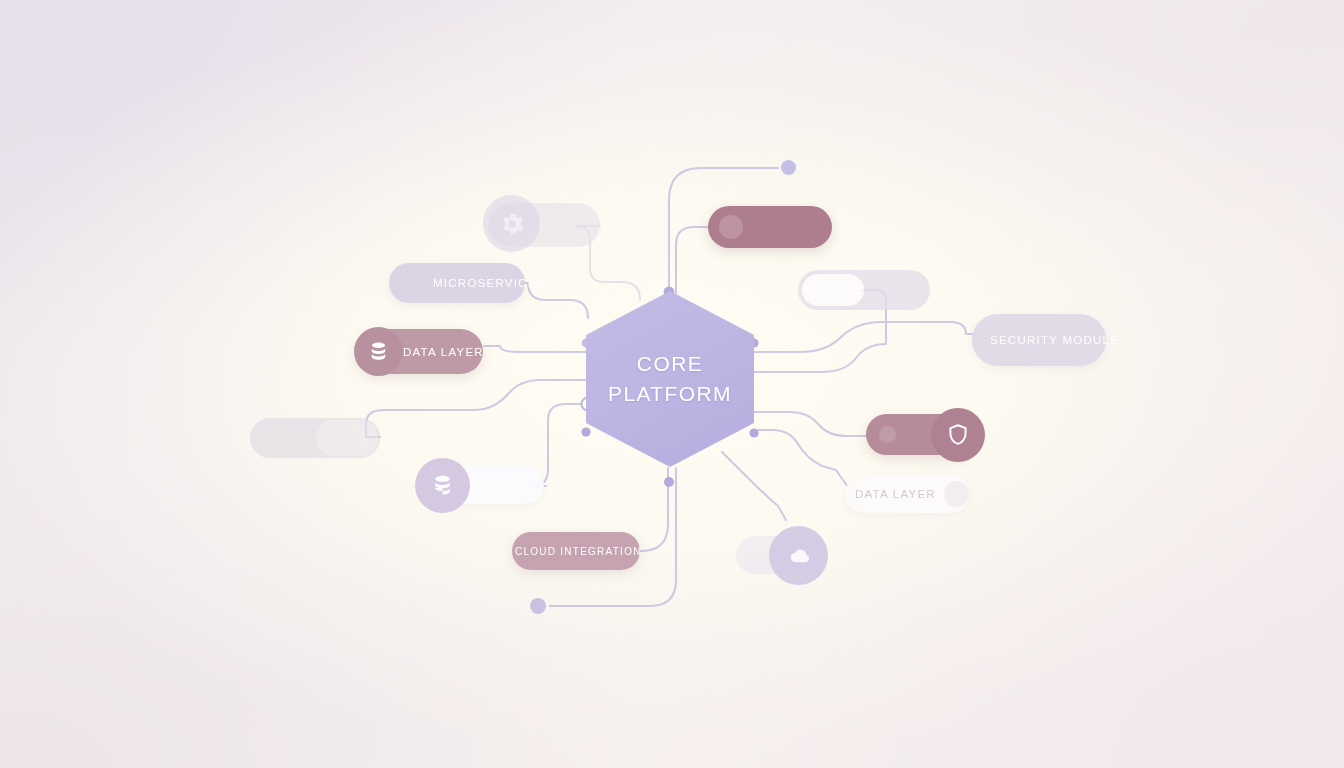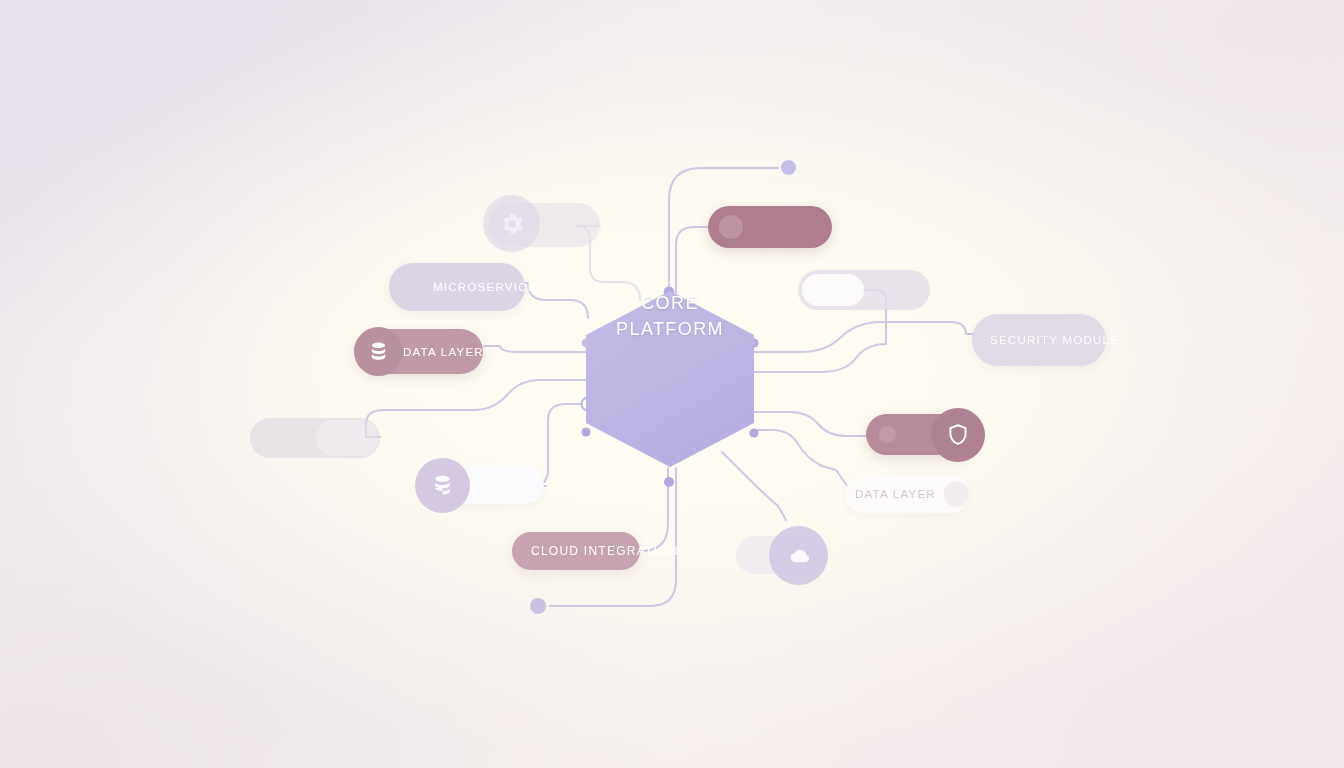--- a/index.html
+++ b/index.html
@@ -42,23 +42,23 @@
   .hex-ring {
     position: absolute; left: -7px; top: -7px;
     width: 182px; height: 190px;
     background: rgba(201,194,231,0.55);
     clip-path: polygon(50% 0%, 100% 25%, 100% 75%, 50% 100%, 0% 75%, 0% 25%);
     z-index: -1;
   }
   .hex-label {
     position: absolute; inset: 0;
     display: flex; flex-direction: column;
-    align-items: center; 
+    align-items: center; justify-content: center;
     color: #FFFFFF;
-    font-size: 18px;
+    font-size: 21px;
     letter-spacing: 1.4px;
     line-height: 1.42;
     text-align: center;
     text-shadow: 0 1px 2px rgba(120,108,165,0.30);
   }
 
   
   .pill {
     position: absolute;
     display: flex;
@@ -150,21 +150,21 @@
 
   <div class="pill" style="left:488px; top:203px; width:112px; height:44px; background:#E3DEEA; opacity:0.55;">
     <span class="pill-text" style="color:#FFFFFF; margin-left:56px;"></span>
   </div>
   <div class="icon-circle" style="left:483px; top:195px; width:57px; height:57px; background:#DCD5E6; opacity:0.6;">
     <svg class="glyph" width="28" height="28" viewBox="0 0 24 24" fill="#F4F1F8">
       <path d="M19.4 13a7.5 7.5 0 0 0 0-2l2-1.5-2-3.4-2.4 1a7.6 7.6 0 0 0-1.7-1l-.4-2.6h-4l-.4 2.6a7.6 7.6 0 0 0-1.7 1l-2.4-1-2 3.4L6.6 11a7.5 7.5 0 0 0 0 2l-2 1.5 2 3.4 2.4-1c.5.4 1.1.8 1.7 1l.4 2.6h4l.4-2.6c.6-.2 1.2-.6 1.7-1l2.4 1 2-3.4-2-1.5zM12 15.2A3.2 3.2 0 1 1 12 8.8a3.2 3.2 0 0 1 0 6.4z"></path>
     </svg>
   </div>
 
-  <div class="pill" style="left:389px; top:263px; width:136px; height:48px; background:#DCD3E4; box-shadow:0 3px 10px rgba(160,148,190,0.14);">
+  <div class="pill" style="left:389px; top:263px; width:136px; height:40px; background:#DCD3E4; box-shadow:0 3px 10px rgba(160,148,190,0.14);">
     <span class="pill-text" style="color:#FFFFFF; margin-left:44px;">MICROSERVICES</span>
   </div>
 
   <div class="pill" style="left:355px; top:329px; width:128px; height:45px; background:#BE9AA6; box-shadow:0 4px 12px rgba(150,112,126,0.18);">
     <span class="pill-text" style="color:#FFFFFF; margin-left:48px;">DATA LAYER</span>
   </div>
   <div class="icon-circle" style="left:354px; top:327px; width:49px; height:49px; background:#B8919E;">
     <svg class="glyph" width="23" height="23" viewBox="0 0 24 24" fill="#FFFFFF">
       <ellipse cx="12" cy="5.6" rx="7" ry="2.9"></ellipse>
       <path d="M5 8.6c0 1.6 3.1 2.9 7 2.9s7-1.3 7-2.9v3.2c0 1.6-3.1 2.9-7 2.9s-7-1.3-7-2.9V8.6z"></path>
@@ -211,21 +211,21 @@
       <path d="M12 3l7 2.6v5.2c0 4.3-2.9 8.2-7 9.4-4.1-1.2-7-5.1-7-9.4V5.6L12 3z"></path>
     </svg>
   </div>
 
   <div class="pill" style="left:845px; top:475px; width:124px; height:38px; background:#FCFBFA; opacity:0.93; box-shadow:0 3px 9px rgba(170,160,175,0.08);">
     <span class="pill-text" style="color:#CFC7CB; margin-left:10px;">DATA LAYER</span>
     <span class="dot" style="position:relative; width:26px; height:26px; background:#F1ECEE; margin-left:8px;"></span>
   </div>
 
   <div class="pill" style="left:512px; top:532px; width:128px; height:38px; background:#C6A3B0; box-shadow:0 4px 12px rgba(150,112,126,0.16);">
-    <span class="pill-text" style="color:#FFFFFF; margin-left:19px; font-size:12px;">CLOUD INTEGRATION</span>
+    <span class="pill-text" style="color:#FFFFFF; margin-left:3px; font-size:10px;">CLOUD INTEGRATION</span>
   </div>
 
   <div class="pill" style="left:736px; top:536px; width:90px; height:38px; background:#EDE8F0; opacity:0.72;">
     <span></span>
   </div>
   <div class="icon-circle" style="left:769px; top:526px; width:59px; height:59px; background:#CFC6E2; opacity:0.85;">
     <svg class="glyph" width="28" height="28" viewBox="0 0 24 24" fill="#FBFAFD">
       <path d="M18.2 11.2A5.1 5.1 0 0 0 8.5 9.4 4 4 0 0 0 5 13.4 4 4 0 0 0 9 17.3h8.8a3.1 3.1 0 0 0 .4-6.1z"></path>
     </svg>
   </div>

